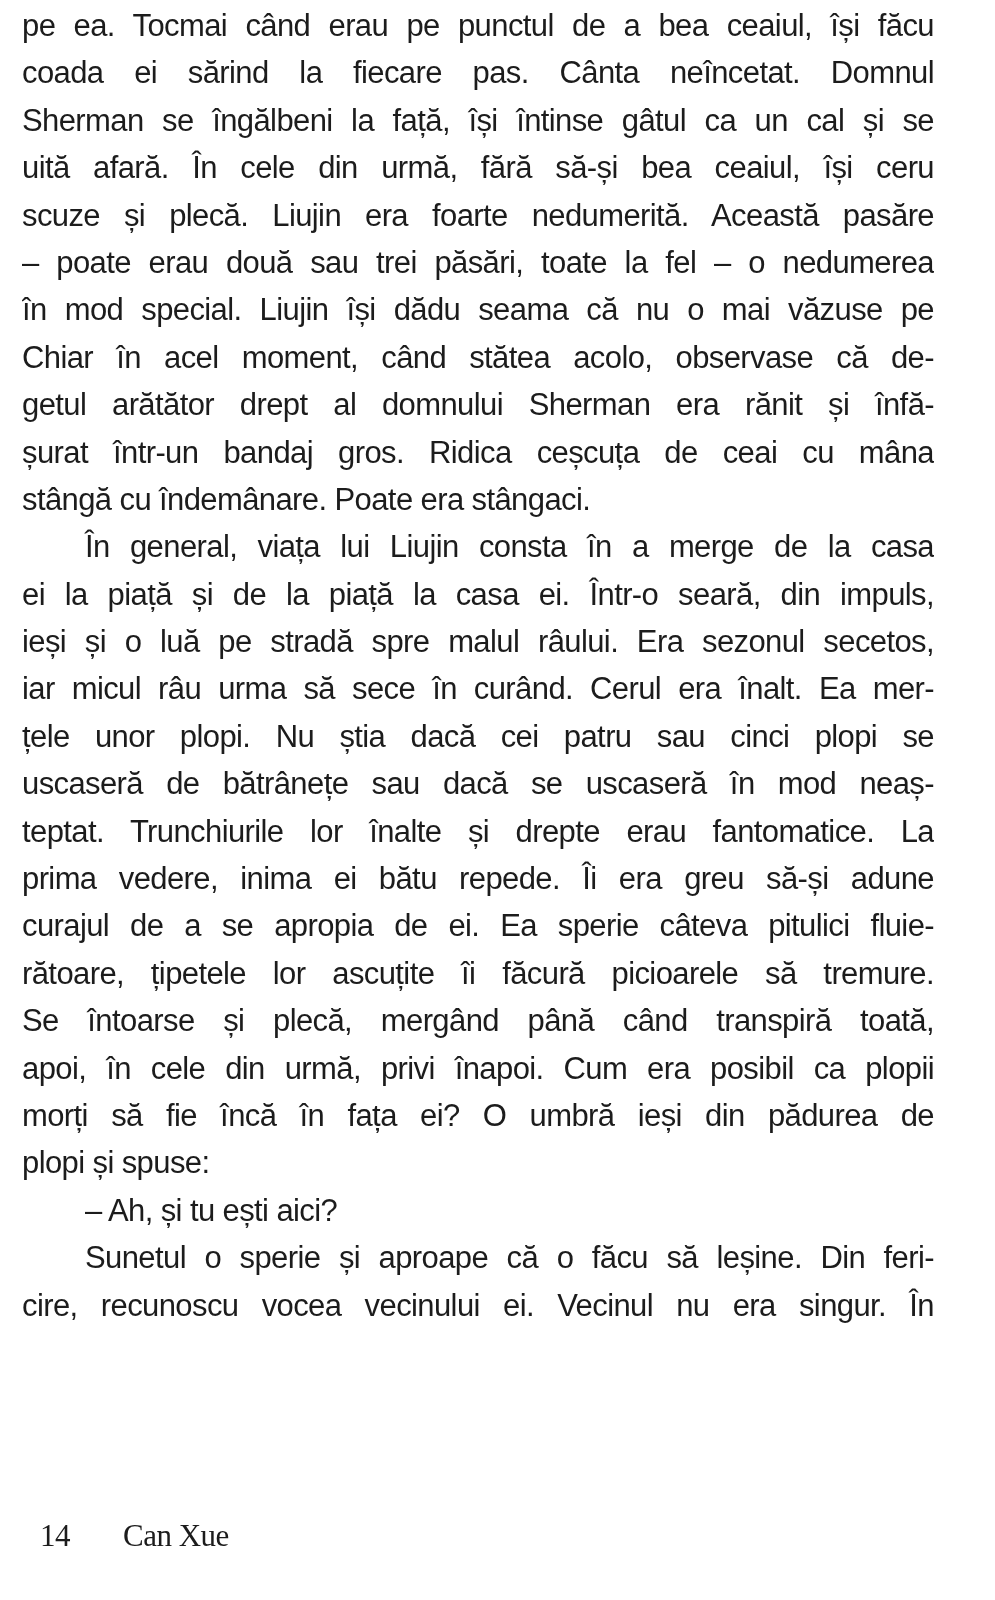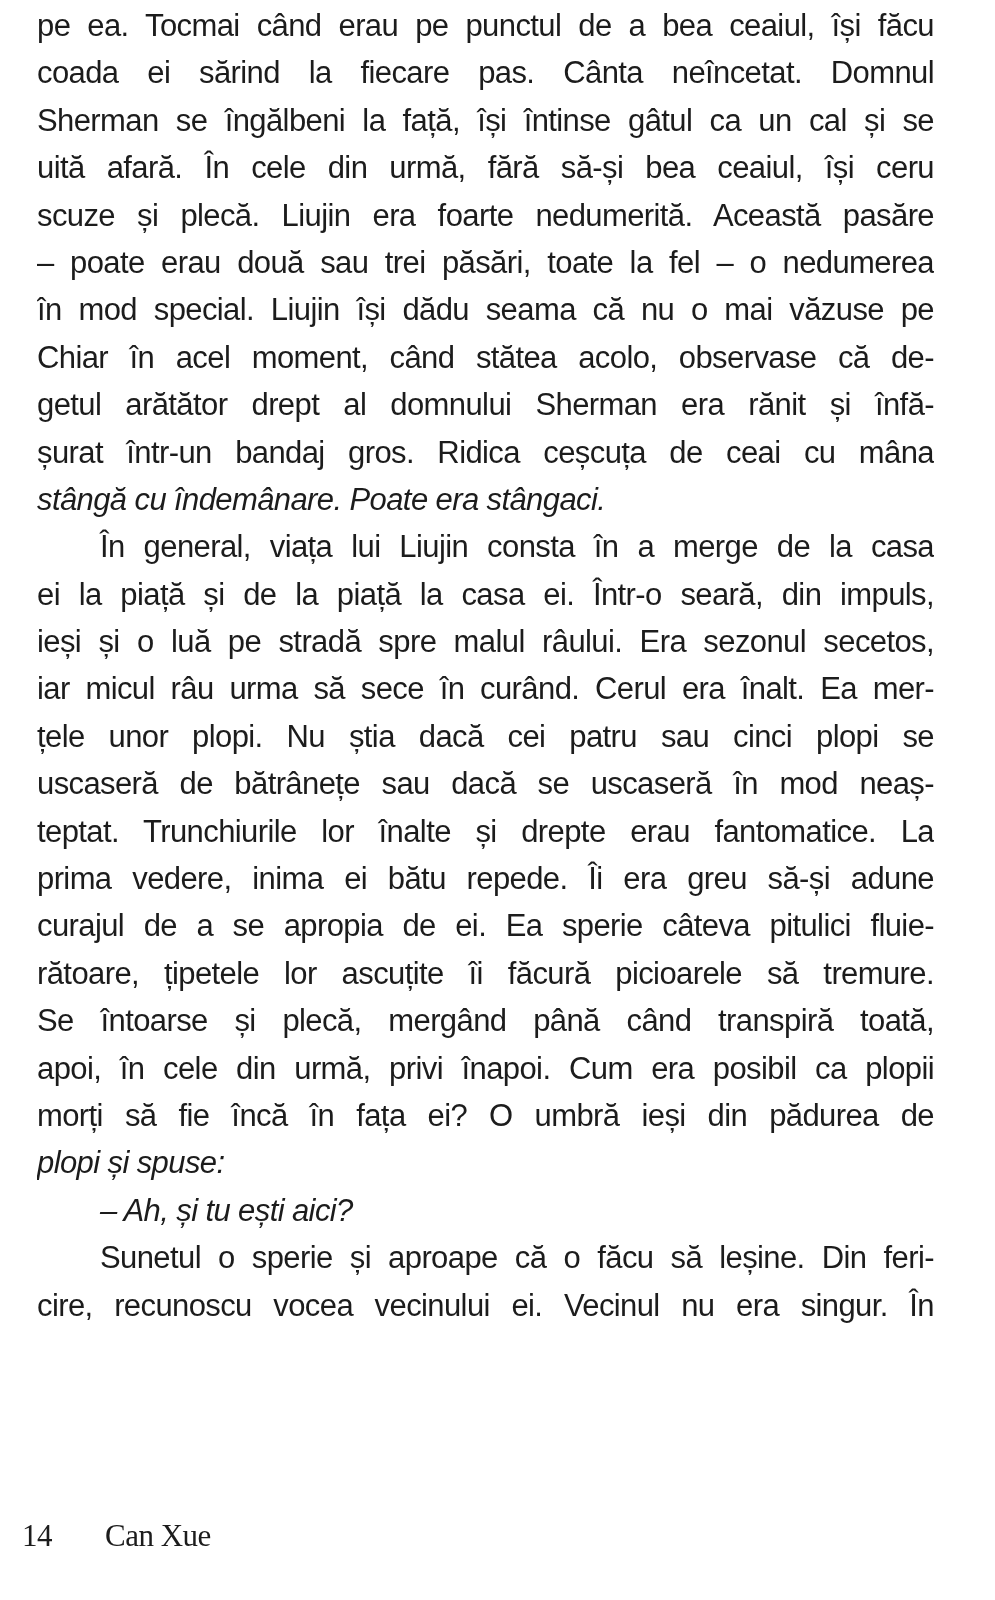--- a/index.html
+++ b/index.html
@@ -24,41 +24,40 @@
       line-height: 47.4px;
       letter-spacing: -0.6px;
     }
     .line {
       display: block;
       height: 47.4px;
       white-space: nowrap;
       text-align: justify;
       text-align-last: justify;
       overflow: hidden;
-      margin-left: 15px;
     }
     .line.last {
       text-align-last: left;
-      font-style: italic;
     }
     .line.indent {
       padding-left: 63px;
     }
     .footer {
       position: absolute;
       left: 22px;
       top: 1518px;
       font-family: "Liberation Serif", serif;
       font-size: 31px;
       color: #1c1c1c;
       letter-spacing: -0.5px;
     }
     .footer .page-number {
       display: inline-block;
       width: 83px;
+      margin-left: 18px;
     }
   </style>
 </head>
 <body>
 
 <div class="page-text">
   <span class="line">pe ea. Tocmai când erau pe punctul de a bea ceaiul, își făcu</span>
   <span class="line">coada ei sărind la fiecare pas. Cânta neîncetat. Domnul</span>
   <span class="line">Sherman se îngălbeni la față, își întinse gâtul ca un cal și se</span>
   <span class="line">uită afară. În cele din urmă, fără să-și bea ceaiul, își ceru</span>

